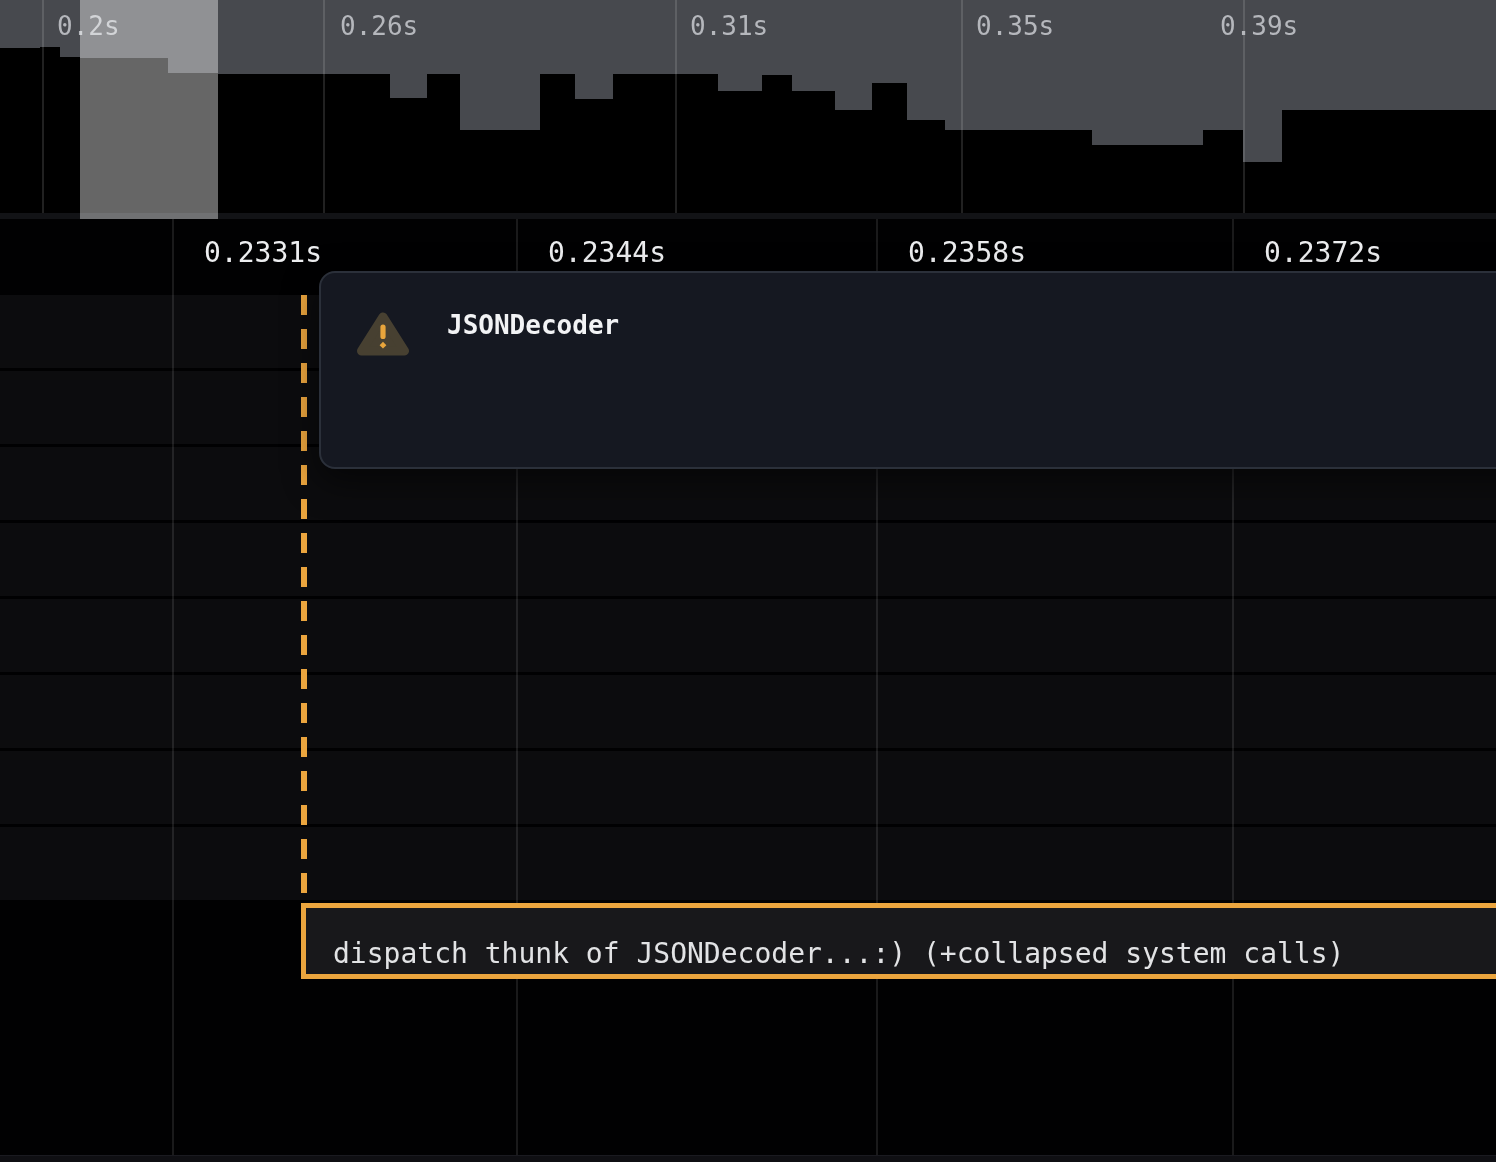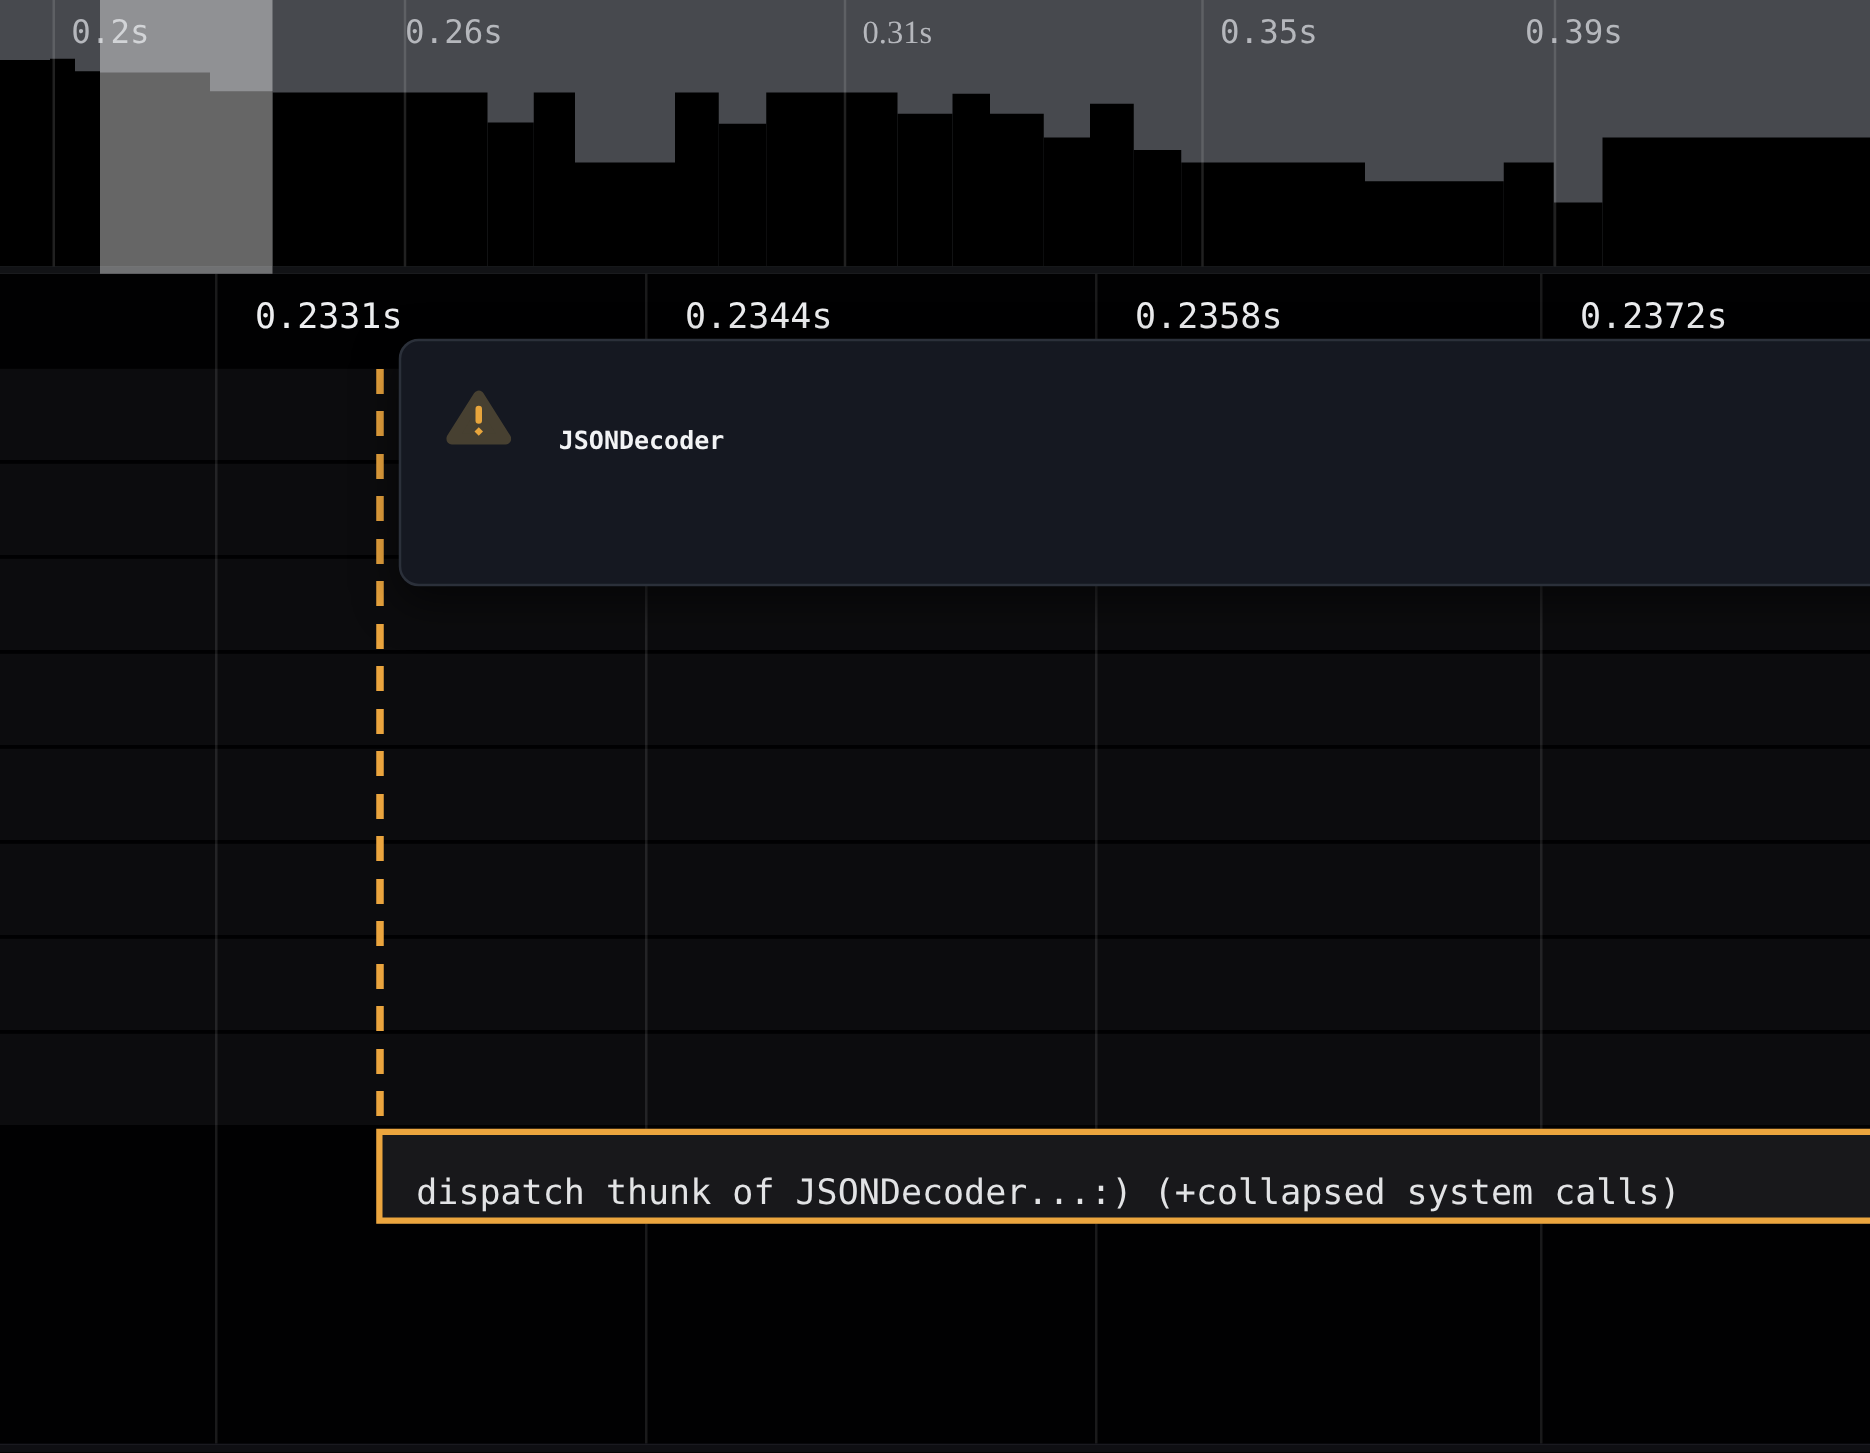--- a/index.html
+++ b/index.html
@@ -37,21 +37,21 @@
   .frame-row span{margin-left:27px;font-size:28px;color:var(--frame-text,#E2E3E5);white-space:pre;margin-top:24px;}
   
   .tooltip{
     position:absolute;left:319px;top:271px;width:1240px;height:198px;box-sizing:border-box;
     background:var(--tooltip-bg,#151821);border:2px solid var(--tooltip-border,#2B303A);
     border-radius:16px;box-shadow:0 12px 34px rgba(0,0,0,0.55);
     display:flex;align-items:flex-start;padding:33px 40px 0 36px;
   }
   .tt-icon{flex:0 0 auto;margin-top:6px;}
   .tt-text{margin-left:38px;}
-  .tt-title{font-size:20px;line-height:38px;font-weight:600;color:var(--title-text,#F2F3F5);white-space:pre;margin-top:27px;}
+  .tt-title{font-size:26px;line-height:38px;font-weight:600;color:var(--title-text,#F2F3F5);white-space:pre;}
   .tt-body{margin-top:28px;width:1040px;font-size:30px;line-height:43px;color:var(--body-text,#999FA8);}
 </style>
 </head>
 <body>
 
 <div class="stage">
 
   <div class="rows" id="rows">
       <div class="flame-row" style="top: 295px;"></div>
       <div class="flame-row" style="top: 371px;"></div>
@@ -107,23 +107,23 @@
       <div class="mm-bar" style="left: 872px; width: 35px; top: 83px; height: 130px;"></div>
       <div class="mm-bar" style="left: 907px; width: 38px; top: 120px; height: 93px;"></div>
       <div class="mm-bar" style="left: 945px; width: 147px; top: 130px; height: 83px;"></div>
       <div class="mm-bar" style="left: 1092px; width: 111px; top: 145px; height: 68px;"></div>
       <div class="mm-bar" style="left: 1203px; width: 40px; top: 130px; height: 83px;"></div>
       <div class="mm-bar" style="left: 1243px; width: 39px; top: 162px; height: 51px;"></div>
       <div class="mm-bar" style="left: 1282px; width: 214px; top: 110px; height: 103px;"></div>
       <div class="mm-grid" style="left: 42px;"></div>
       <div class="mm-label" style="left: 57px;">0.2s</div>
       <div class="mm-grid" style="left: 323px;"></div>
-      <div class="mm-label" style="left: 324px;">0.26s</div>
+      <div class="mm-label" style="left: 340px;">0.26s</div>
       <div class="mm-grid" style="left: 675px;"></div>
-      <div class="mm-label" style="left: 690px; font-family: Liberation Serif, serif;">0.31s</div>
+      <div class="mm-label" style="left: 690px;">0.31s</div>
       <div class="mm-grid" style="left: 961px;"></div>
       <div class="mm-label" style="left: 976px;">0.35s</div>
       <div class="mm-grid" style="left: 1243px;"></div>
       <div class="mm-label" style="left: 1220px;">0.39s</div>
       <div class="mm-selection" id="mmSelection" style="left: 80px; width: 138px;"></div>
     </div>
 
   <div class="tooltip">
     <svg class="tt-icon" width="52" height="44" viewBox="0 0 52 44">
       <path d="M26 5 L47.5 39 L4.5 39 Z" fill="#474031" stroke="#474031" stroke-width="9" stroke-linejoin="round"></path>

